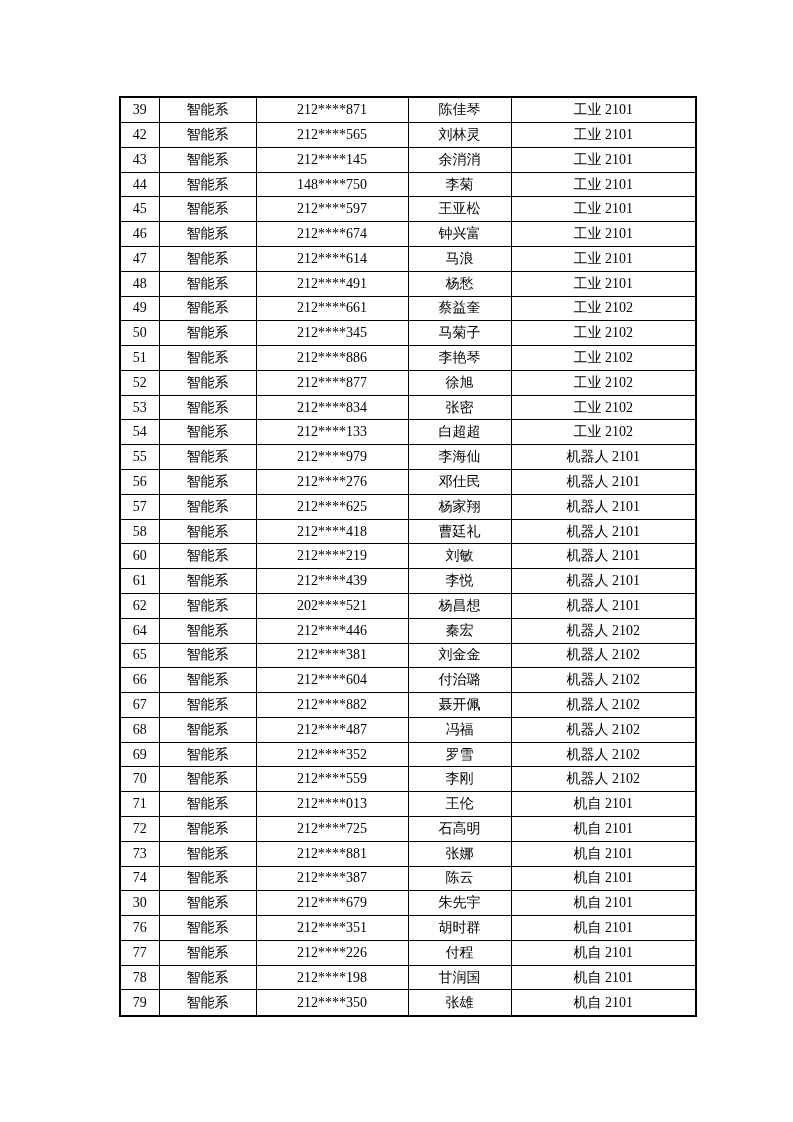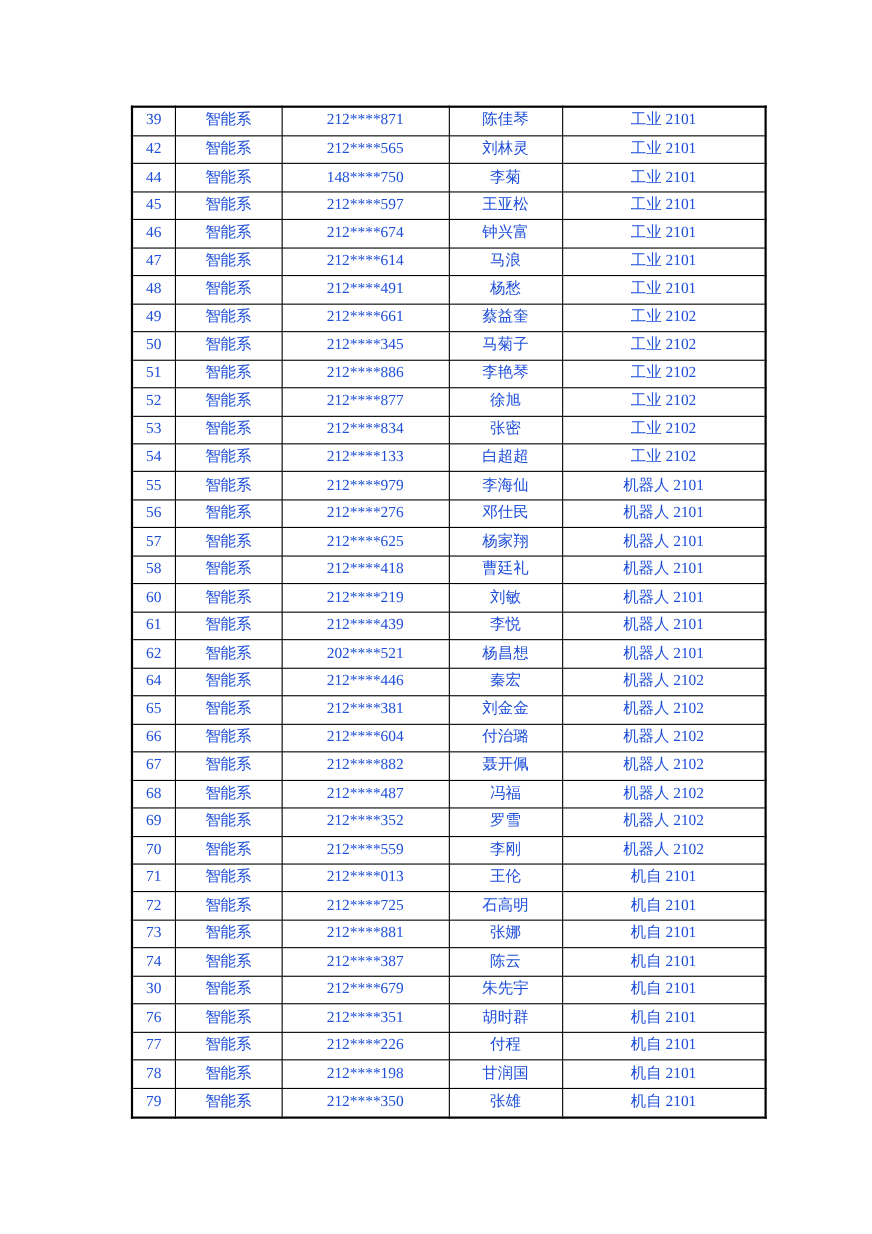--- a/index.html
+++ b/index.html
@@ -18,21 +18,21 @@
     position: absolute;
     left: 119px;
     top: 96px;
     width: 576px;
     height: 921px;
     border-collapse: collapse;
     table-layout: fixed;
     border: 2px solid #000000;
     font-family: "Liberation Serif", "DejaVu Serif", serif;
     font-size: 14px;
-    color: #1d4ed8;
+    color: #000000;
   }
   table.roster td {
     border: 1px solid #000000;
     text-align: center;
     vertical-align: middle;
     padding: 0;
     overflow: hidden;
     white-space: nowrap;
     line-height: 1;
   }
@@ -63,20 +63,27 @@
           <td>工业 2101</td>
         </tr>
         <tr>
           <td>42</td>
           <td>智能系</td>
           <td>212****565</td>
           <td>刘林灵</td>
           <td>工业 2101</td>
         </tr>
         <tr>
+          <td>43</td>
+          <td>智能系</td>
+          <td>212****145</td>
+          <td>余消消</td>
+          <td>工业 2101</td>
+        </tr>
+        <tr>
           <td>44</td>
           <td>智能系</td>
           <td>148****750</td>
           <td>李菊</td>
           <td>工业 2101</td>
         </tr>
         <tr>
           <td>45</td>
           <td>智能系</td>
           <td>212****597</td>

